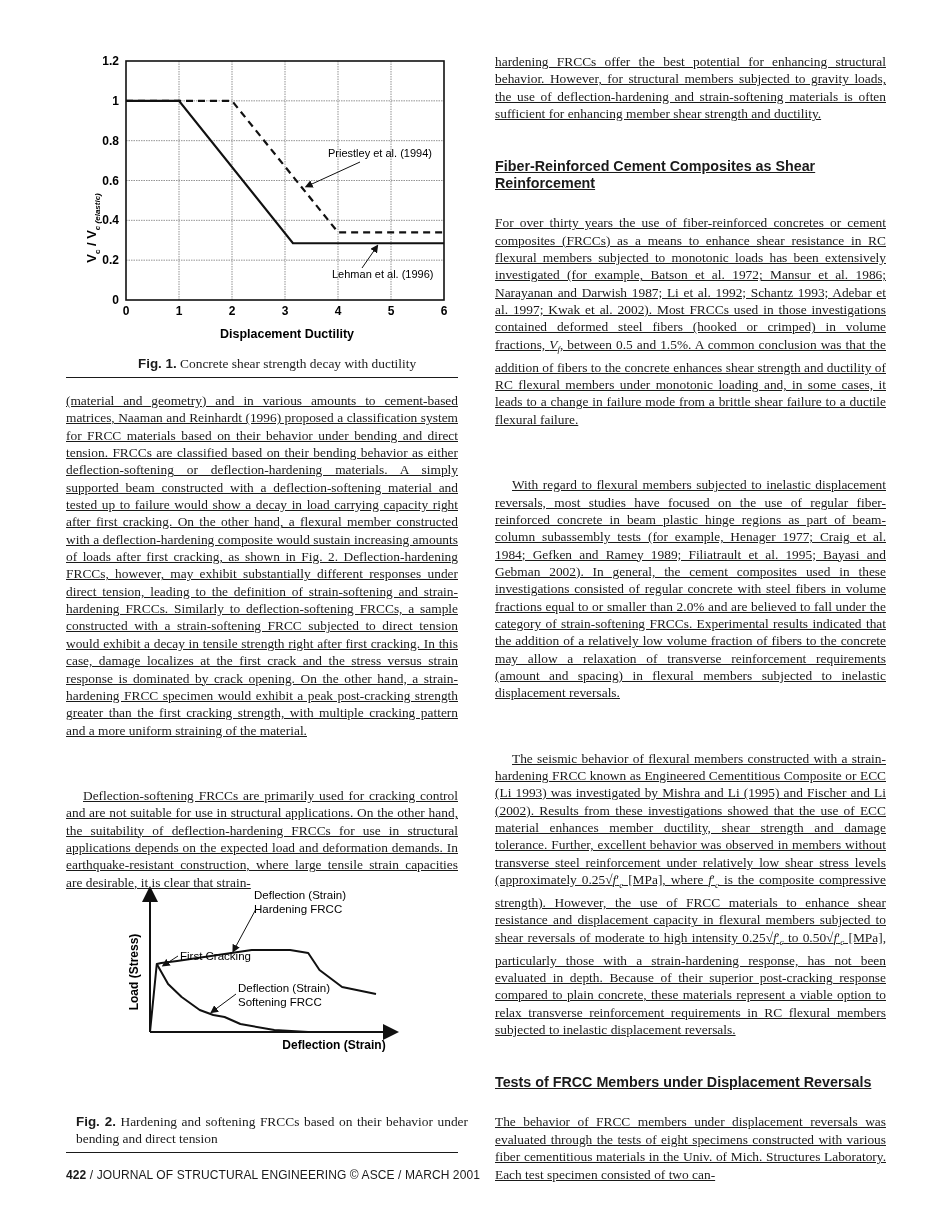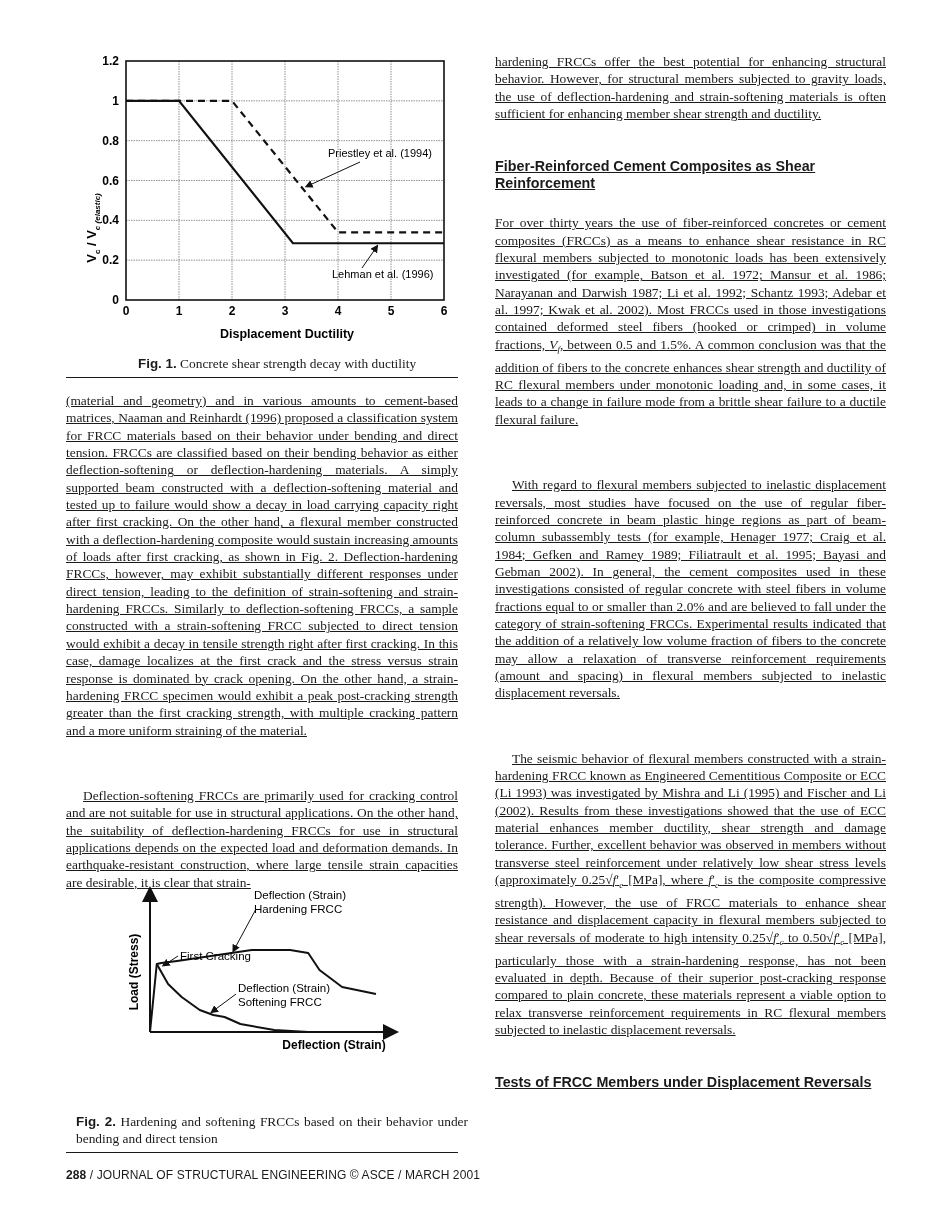--- a/index.html
+++ b/index.html
@@ -118,17 +118,18 @@
 </div>
 <div class="rule" style="left:66px; top:1152px; width:392px;"></div>
 
 <div class="col col-right">
   <p class="para">hardening FRCCs offer the best potential for enhancing structural behavior. However, for structural members subjected to gravity loads, the use of deflection-hardening and strain-softening mate­rials is often sufficient for enhancing member shear strength and ductility.</p>
   <h2 class="heading" style="margin-top:36px; margin-bottom:22px;">Fiber-Reinforced Cement Composites as Shear Reinforcement</h2>
   <p class="para"><span>For over thirty years the use of fiber-reinforced concretes or ce­ment composites (FRCCs) as a means to enhance shear resistance in RC flexural members subjected to monotonic loads has been extensively investigated (for example, Batson et al. 1972; Mansur et al. 1986; Narayanan and Darwish 1987; Li et al. 1992; Schantz 1993; Adebar et al. 1997; Kwak et al. 2002). Most FRCCs used in those investigations contained deformed steel fibers (hooked or crimped) in volume fractions, </span><i>V</i><sub><i style="font-size:9px">f</i></sub><span>, between 0.5 and 1.5%. A com­mon conclusion was that the addition of fibers to the concrete enhances shear strength and ductility of RC flexural members under monotonic loading and, in some cases, it leads to a change in failure mode from a brittle shear failure to a ductile flexural failure.</span></p>
   <p class="para indent">With regard to flexural members subjected to inelastic dis­placement reversals, most studies have focused on the use of regular fiber-reinforced concrete in beam plastic hinge regions as part of beam-column subassembly tests (for example, Henager 1977; Craig et al. 1984; Gefken and Ramey 1989; Filiatrault et al. 1995; Bayasi and Gebman 2002). In general, the cement compos­ites used in these investigations consisted of regular concrete with steel fibers in volume fractions equal to or smaller than 2.0% and are believed to fall under the category of strain-softening FRCCs. Experimental results indicated that the addition of a relatively low volume fraction of fibers to the concrete may allow a relaxation of transverse reinforcement requirements (amount and spacing) in flexural members subjected to inelastic displacement reversals.</p>
   <p class="para indent"><span>The seismic behavior of flexural members constructed with a strain-hardening FRCC known as Engineered Cementitious Com­posite or ECC (Li 1993) was investigated by Mishra and Li (1995) and Fischer and Li (2002). Results from these investiga­tions showed that the use of ECC material enhances member ductility, shear strength and damage tolerance. Further, excellent behavior was observed in members without transverse steel reinforcement under relatively low shear stress levels (approxi­mately 0.25</span><span class="sqrt">√</span><i>f</i><span>′</span><sub><i style="font-size:9px">c</i></sub><span> [MPa], where </span><i>f</i><span>′</span><sub><i style="font-size:9px">c</i></sub><span> is the composite compressive strength). However, the use of FRCC materials to enhance shear resistance and displacement capacity in flexural members subjected to shear reversals of moderate to high intensity 0.25</span><span>√</span><i>f</i><span>′</span><sub><i style="font-size:9px">c</i></sub><span> to 0.50</span><span>√</span><i>f</i><span>′</span><sub><i style="font-size:9px">c</i></sub><span> [MPa], particularly those with a strain-hardening response, has not been evaluated in depth. Because of their superior post-cracking response compared to plain concrete, these materials represent a viable option to relax transverse rein­forcement requirements in RC flexural members subjected to in­elastic displacement reversals.</span></p>
   <h2 class="heading" style="margin-top:36px; margin-bottom:22px;">Tests of FRCC Members under Displacement Reversals</h2>
+  <p class="para">The behavior of FRCC members under displacement reversals was evaluated through the tests of eight specimens constructed with various fiber cementitious materials in the Univ. of Mich. Structures Laboratory. Each test specimen consisted of two can-</p>
 </div>
 
 <div class="footer">
-  <b>288</b><span> / JOURNAL OF STRUCTURAL ENGINEERING © ASCE / MARCH 2001</span>
+  <b>422</b><span> / JOURNAL OF STRUCTURAL ENGINEERING © ASCE / MARCH 2001</span>
 </div>
 
 </body></html>

